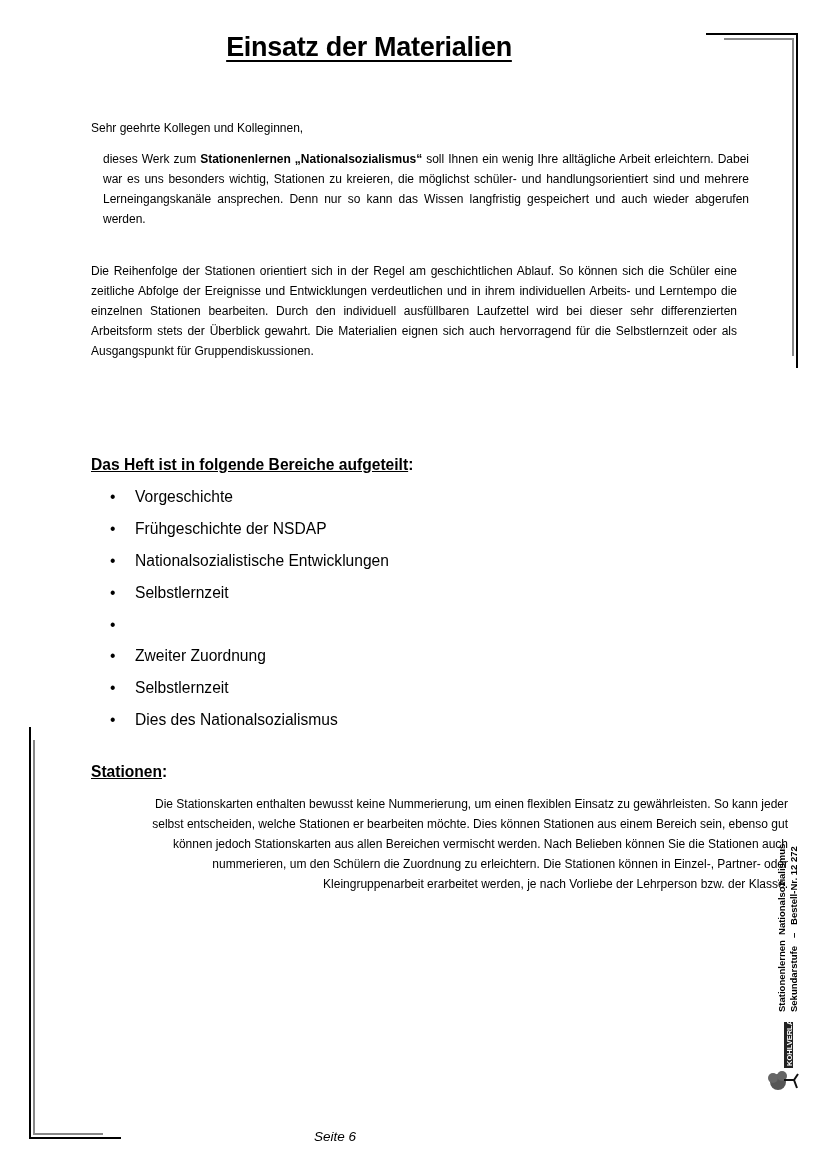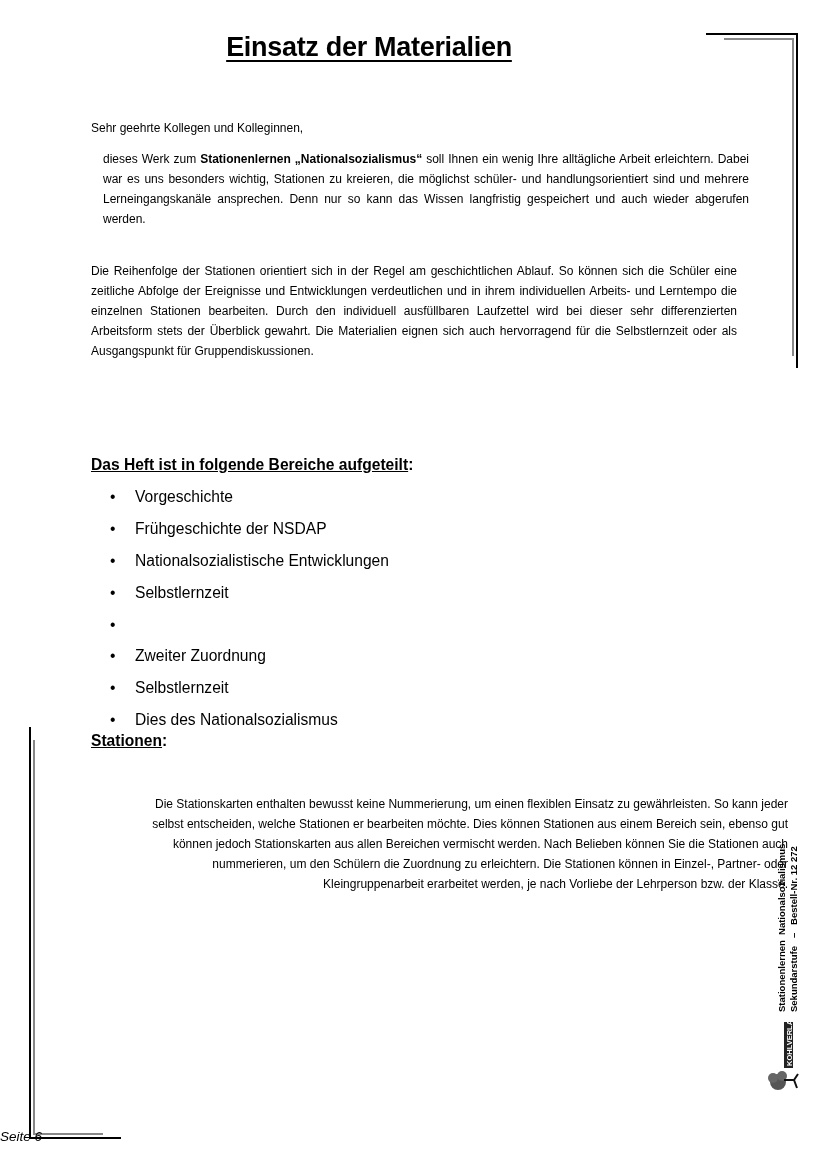--- a/index.html
+++ b/index.html
@@ -11,28 +11,28 @@
   .text { position: absolute; left: 91px; width: 646px; font-size: 12px; line-height: 20px;
           text-align: justify; }
   .text p { margin: 0; }
   .greeting { top: 118px; }
   .p1 { top: 149px; margin-left: 12px; }
   .p2 { top: 261px; }
   .p3 { top: 794px; text-align: right; width: 650px; margin-left: 47px; }
   .heading { position: absolute; left: 91px; font-size: 15.6px; font-weight: bold; }
   .heading .u { text-decoration: underline; }
   .h1 { top: 456px; }
-  .h2 { top: 732px; }
+  .h2 { top: 763px; }
   ul.list { position: absolute; left: 91px; top: 487px; margin: 0; padding: 0; list-style: none;
             font-size: 15.6px; }
   ul.list li { height: 31.9px; line-height: 20px; position: relative; padding-left: 44px; }
   ul.list li .bullet { position: absolute; left: 19px; top: 0; }
   .line { position: absolute; background: #000; }
   .line.gray { background: #888; }
-  .footer { position: absolute; top: 1129px; left: 0; width: 654px; 
+  .footer { position: absolute; top: 1129px; left: 8px; width: 654px; text-align: center;
             font-size: 13.5px; font-style: italic; }
   .side { position: absolute; left: 776px; top: 1012px; width: 210px; height: 26px;
           transform-origin: 0 0; transform: rotate(-90deg);
           font-size: 9.5px; font-weight: bold; line-height: 12px; color: #000; white-space: nowrap; }
   .logo { position: absolute; left: 764px; top: 1020px; width: 40px; height: 80px; }
 </style>
 </head>
 <body>
 
 <div class="line" style="left:706px;top:33px;width:92px;height:2px;"></div>

